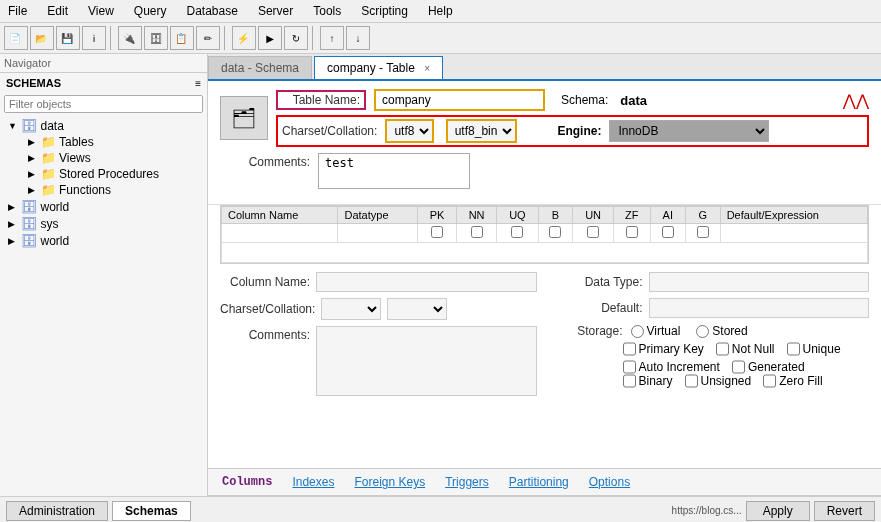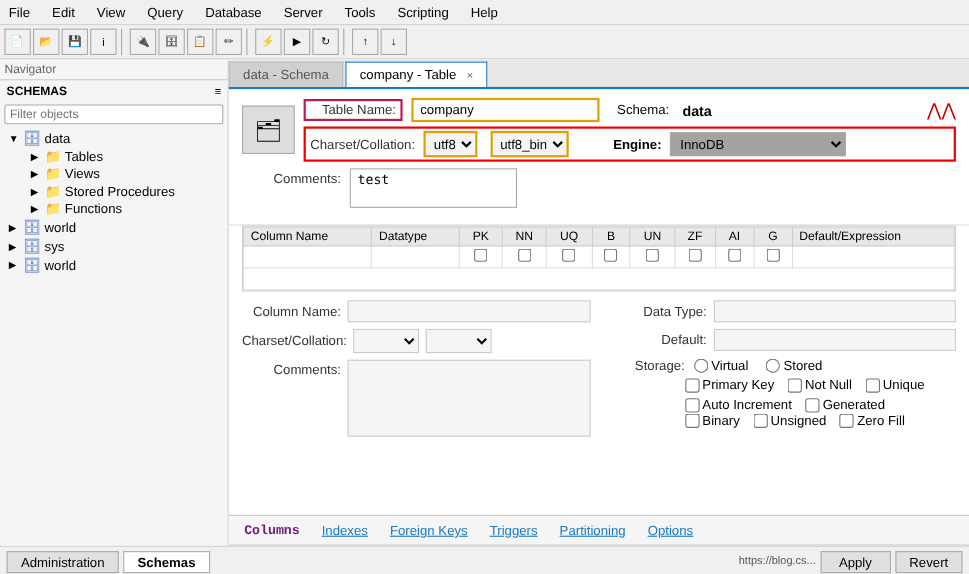--- a/index.html
+++ b/index.html
@@ -72,21 +72,21 @@
     .editor-row { display: flex; align-items: center; margin-bottom: 6px; gap: 6px; }
     .editor-label { min-width: 90px; text-align: right; font-size: 12px; color: #333; }
     .editor-input { border: 1px solid #ccc; padding: 2px 4px; font-size: 12px; flex: 1; background: #f5f5f5; }
     .editor-select-sm { border: 1px solid #ccc; padding: 2px 2px; font-size: 12px; width: 60px; background: #f5f5f5; }
     .editor-textarea { border: 1px solid #ccc; padding: 2px 4px; font-size: 12px; flex: 1; background: #f5f5f5; resize: none; height: 70px; }
     .storage-row { display: flex; align-items: center; gap: 8px; margin-bottom: 4px; }
     .storage-label { min-width: 70px; text-align: right; font-size: 12px; color: #333; }
     .radio-group { display: flex; gap: 16px; align-items: flex-start; }
     .radio-item { display: flex; align-items: center; gap: 3px; font-size: 12px; }
     .check-group { display: flex; gap: 12px; align-items: center; flex-wrap: wrap; }
-    .check-item { display: flex; align-items: center; gap: 3px; font-size: 12px; }
+    .check-item { display: flex; gap: 3px; font-size: 12px; }
 
     
     .bottom-tabs { display: flex; border-top: 1px solid #ccc; border-bottom: 1px solid #ccc; padding: 4px 8px; gap: 8px; background: #f5f5f5; }
     .btab { padding: 2px 6px; font-size: 12px; cursor: pointer; color: #1a78c2; text-decoration: underline; }
     .btab.active { font-weight: bold; text-decoration: none; color: #701a75; font-family: Liberation Mono, monospace; }
 
     
     .footer { display: flex; background: #f0f0f0; border-top: 1px solid #ccc; height: 28px; align-items: center; padding: 0 6px; justify-content: space-between; }
     .footer-left { display: flex; gap: 4px; }
     .footer-tab { padding: 2px 12px; border: 1px solid #aaa; cursor: pointer; font-size: 12px; background: #e0e0e0; }

